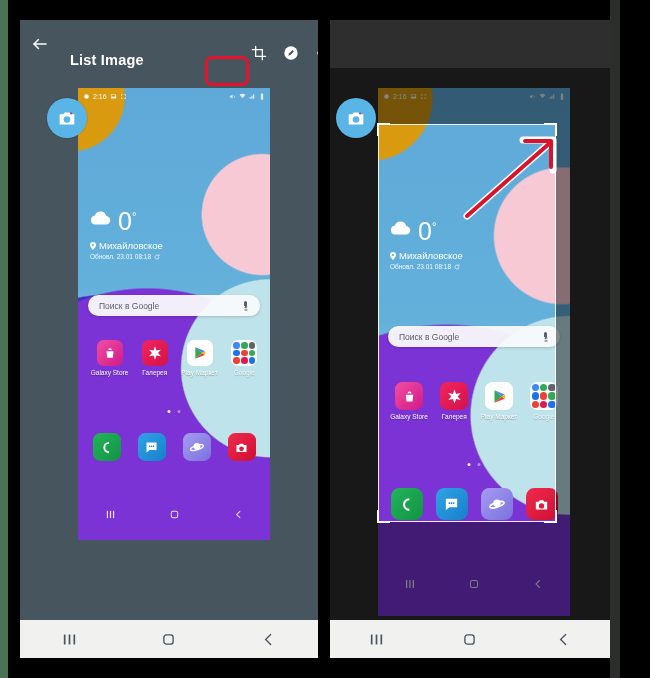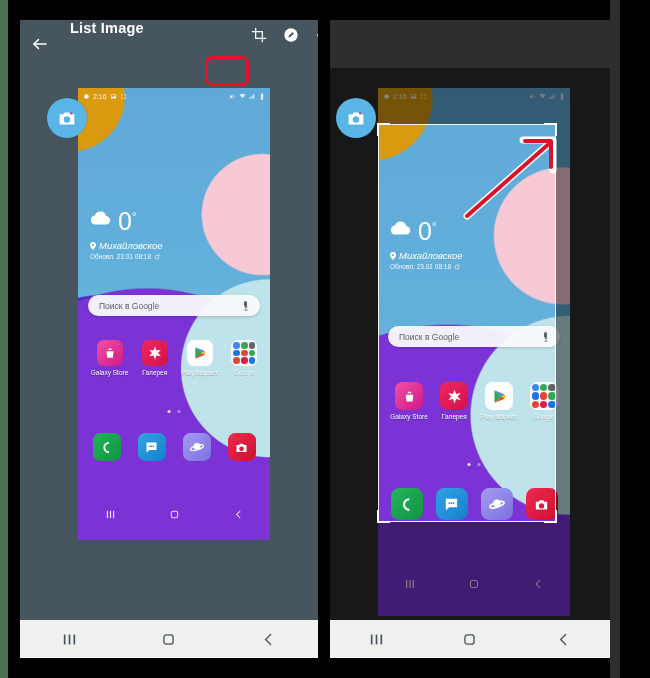--- a/index.html
+++ b/index.html
@@ -16,21 +16,21 @@
   .edge-right-gray { position: absolute; left: 610px; top: 0; width: 10px; height: 678px; background: #2b2e2b; }
 
   
   .panel-left {
     position: absolute; left: 20px; top: 20px; width: 298px; height: 638px;
     background: #47555f; overflow: hidden;
   }
   .appbar-left {
     position: absolute; left: 0; top: 0; width: 358px; height: 48px;
     background: #47555f;
-    display: flex; align-items: flex-start;
+    display: flex; align-items: flex-end;
   }
   .back-arrow {
     width: 40px; height: 48px; display: flex; align-items: center; justify-content: center;
     color: #fff;
   }
   .appbar-title {
     color: #ffffff; font-size: 14.5px; font-weight: bold; letter-spacing: .2px;
     margin-left: 10px; white-space: nowrap;
   }
   .appbar-actions { margin-left: auto; display: flex; align-items: center; gap: 2px; padding-right: 8px; }
@@ -70,21 +70,21 @@
   .sb-left { display: flex; align-items: center; gap: 3px; }
   .sb-right { margin-left: auto; display: flex; align-items: center; gap: 3px; opacity: .9; }
   .sb-ico { display: block; }
 
   .weather {
     position: absolute; left: 12px; color: #fff;
   }
   .w-row1 { display: flex; align-items: flex-start; gap: 7px; }
   .w-temp { font-size: 25px; font-weight: 300; line-height: .9; }
   .w-deg { font-size: 11px; font-weight: 300; vertical-align: top; }
-  .w-loc { display: flex; align-items: center; gap: 3px; font-size: 9.5px; margin-top: 6px; font-style: italic; }
+  .w-loc { display: flex; align-items: center; gap: 3px; font-size: 9.5px; margin-top: 6px; }
   .w-upd { display: flex; align-items: center; gap: 3px; font-size: 6.5px; margin-top: 2px; opacity: .92; }
 
   .searchbar {
     position: absolute; border-radius: 20px; background: rgba(250,250,252,.94);
     display: flex; align-items: center; padding: 0 11px; gap: 6px;
     box-shadow: 0 1px 3px rgba(0,0,0,.18);
   }
   .searchbar .sb-text { color: #5c6066; font-size: 8.5px; }
   .searchbar .sb-mic { margin-left: auto; color: #5c6066; }
 

